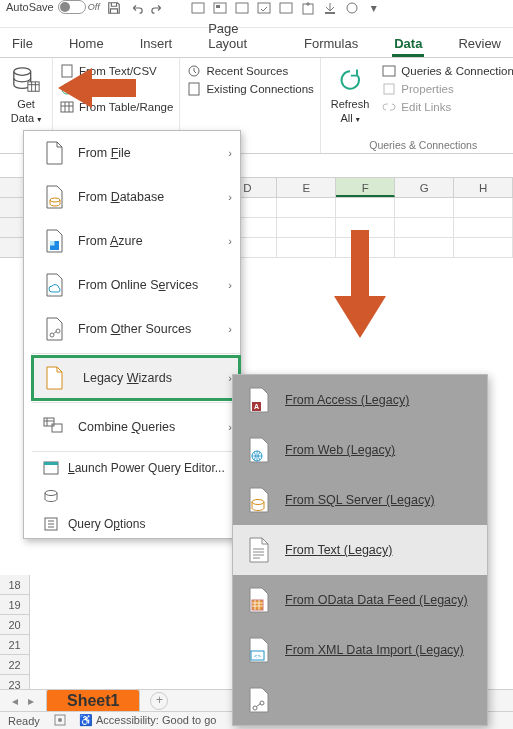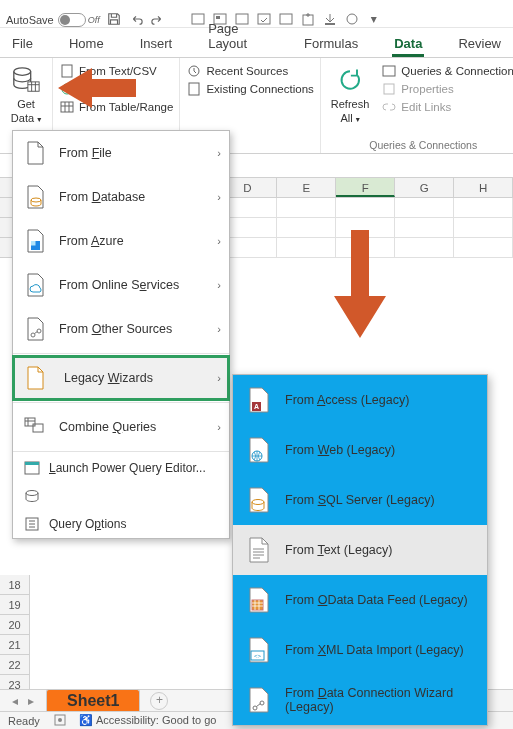--- a/index.html
+++ b/index.html
@@ -1,19 +1,19 @@
 <!DOCTYPE html>
 <html><head>
 <meta charset="utf-8">
 <style>
   * { box-sizing: border-box; font-family: "Segoe UI", Arial, sans-serif; }
   body { margin: 0; width: 513px; height: 729px; background: #fff; overflow: hidden; position: relative; font-size: 12px; color: #333; }
 
   
-  .titlebar { height: 28px; background: #fff; display: flex; align-items: flex-end; padding: 0 6px; gap: 6px; border-bottom: 1px solid #e6e6e6;}
+  .titlebar { height: 28px; background: #fff; display: flex; align-items: flex-start; padding: 0 6px; gap: 6px; border-bottom: 1px solid #e6e6e6;}
   .autosave { display: flex; align-items: center; gap: 4px; font-size: 11px; color:#444;}
   .toggle { width: 28px; height: 14px; border: 1px solid #999; border-radius: 8px; position: relative; background:#fff;}
   .toggle::after { content:""; position:absolute; width:10px; height:10px; border-radius:50%; background:#888; top:1px; left:1px;}
   .toggle-label { font-size:9px; color:#666; margin-left:-2px;font-style:italic;}
   .qat-icon { width:16px; height:16px; display:flex; align-items:center; justify-content:center; color:#666;}
 
   
   .tabs { height: 30px; display:flex; align-items:flex-end; padding: 0 10px; gap: 32px; border-bottom:1px solid #d0d0d0; background:#fff;}
   .tab { font-size: 13px; color:#444; padding: 4px 2px 6px; cursor:default;}
   .tab.active { color:#176b3a; font-weight:600; border-bottom:3px solid #176b3a; padding-bottom:3px;}
@@ -42,31 +42,31 @@
   .colhead-row { display:flex; height:20px; background:#f3f3f3; border-bottom:1px solid #d0d0d0;}
   .corner { width:30px; border-right:1px solid #d0d0d0; background:#f3f3f3;}
   .colhead { width:62px; text-align:center; font-size:11.5px; color:#555; border-right:1px solid #d0d0d0; line-height:20px;}
   .colhead.sel { background:#d9ead3; border-bottom:2px solid #176b3a;}
   .rows {}
   .grow { display:flex; height:20px;}
   .rowhead { width:30px; background:#f3f3f3; border-right:1px solid #d0d0d0; border-bottom:1px solid #d0d0d0; text-align:center; font-size:11px; color:#555; line-height:20px;}
   .gcell { width:62px; border-right:1px solid #e0e0e0; border-bottom:1px solid #e0e0e0;}
 
   
-  .dropdown { position:absolute; left:12px; top:130px; width:218px; background:#fff; border:1px solid #bbb; box-shadow:2px 3px 7px rgba(0,0,0,0.25); z-index:50;}
+  .dropdown { position:absolute; left:23px; top:130px; width:218px; background:#fff; border:1px solid #bbb; box-shadow:2px 3px 7px rgba(0,0,0,0.25); z-index:50;padding-left:8px;}
   .dd-item { display:flex; align-items:center; gap:10px; height:44px; padding:0 10px; font-size:12.5px; position:relative; cursor:default;}
   .dd-item.small { height:28px; font-size:12px; gap:8px;}
   .dd-item .dicon { width:26px; height:26px; display:flex; align-items:center; justify-content:center; flex-shrink:0;}
   .dd-item.small .dicon { width:18px; height:18px;}
   .dd-item .chev { position:absolute; right:8px; color:#666; font-size:11px;}
   .dd-item.highlight { outline:3px solid #2f9e5f; outline-offset:-2px; background:#f0f0f0;gap:15px;}
   .dd-sep { height:1px; background:#e2e2e2; margin:2px 0;}
 
   
-  .submenu { position:absolute; left:232px; top:374px; width:256px; background:#0ea5e9; border:1px solid #bbb; box-shadow:2px 3px 9px rgba(0,0,0,0.28); z-index:60;}
+  .submenu { position:absolute; left:232px; top:374px; width:256px; background:#a3a3a3; border:1px solid #bbb; box-shadow:2px 3px 9px rgba(0,0,0,0.28); z-index:60;text-decoration:underline;}
   .sm-item { display:flex; align-items:center; gap:12px; height:50px; padding:0 12px; font-size:12.5px; cursor:default;}
   .sm-item.hover { background:#e8e8e8;}
   .sm-item .smicon { width:28px; height:28px; display:flex; align-items:center; justify-content:center; flex-shrink:0;}
 
   
   .sheettabs { position:absolute; left:0; right:0; bottom:18px; height:22px; background:#f5f5f5; border-top:1px solid #d0d0d0; display:flex; align-items:center; padding-left:46px; gap:4px;}
   .navbtn { width:14px; text-align:center; color:#888; position:absolute;}
   .sheet { padding:2px 20px; background:#f97316; border:1px solid #ccc; border-bottom:none; font-size:16px; font-weight:600; border-radius:3px 3px 0 0;}
   .addsheet { width:18px; height:18px; border:1px solid #ccc; border-radius:50%; text-align:center; line-height:15px; color:#888; margin-left:6px;}
 
@@ -508,21 +508,20 @@
   </div>
   <div class="sm-item">
     <span class="smicon">
         <svg width="26" height="28">
           <path d="M4 2h12l6 6v18H4z" fill="#fff" stroke="#888"></path>
           <circle cx="9" cy="22" r="2" fill="none" stroke="#777"></circle>
           <circle cx="16" cy="17" r="2" fill="none" stroke="#777"></circle>
           <path d="M10.5 20.5l4-3" stroke="#777"></path>
         </svg>
       </span>
-    <span>From <span class="ul">D</span>ata Connection Wizard (Legacy)</span>
   </div>
 </div>
 
 <svg class="arrow-left" width="80" height="52">
   <polygon points="0,26 34,6 34,17 78,17 78,35 34,35 34,46" fill="#d1582a"></polygon>
 </svg>
 <svg class="arrow-down" width="60" height="110">
   <polygon points="21,0 39,0 39,66 56,66 30,108 4,66 21,66" fill="#d1582a"></polygon>
 </svg>
 

